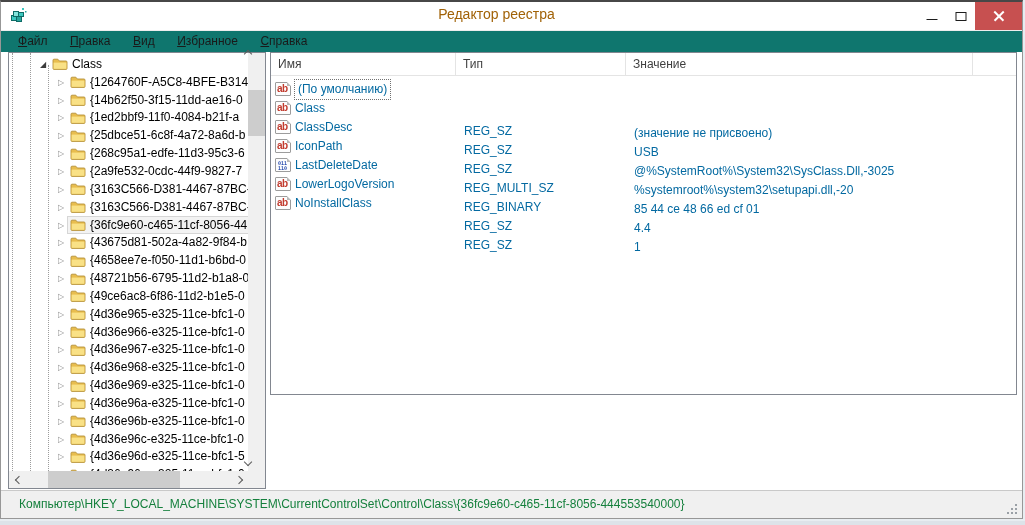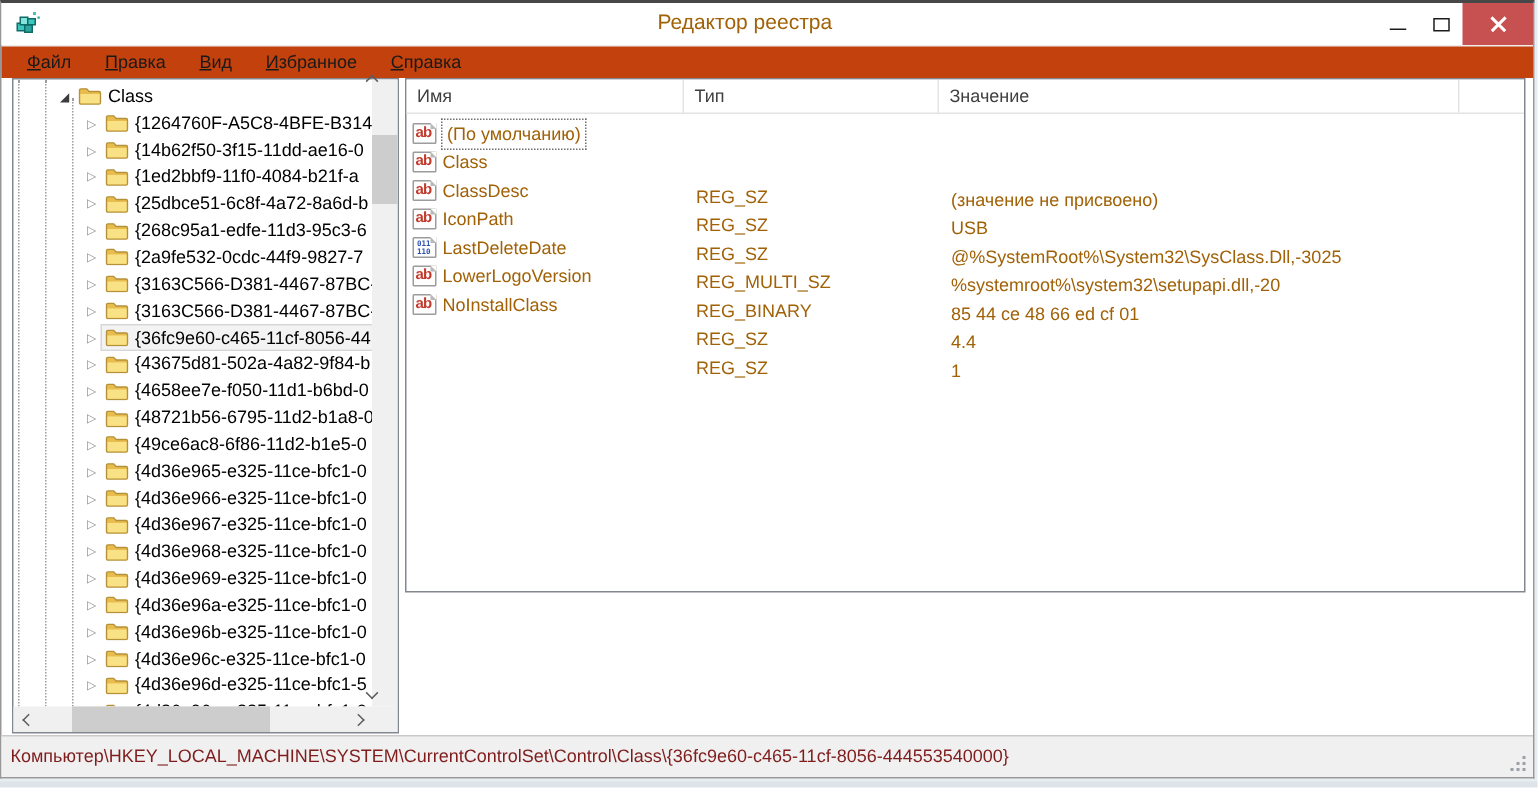--- a/index.html
+++ b/index.html
@@ -25,21 +25,21 @@
   .controls { position:absolute; right:0; top:0; height:28px; display:flex; }
   .cbtn { position:relative; width:29px; height:28px; cursor:default; }
   .cbtn.close { width:47px; background:#c75050; }
   .glyph-min { position:absolute; left:50%; top:17px; width:11px; height:1px; background:#1c1c1c; transform:translateX(-50%); }
   .glyph-max { position:absolute; left:50%; top:10px; width:11px; height:9px; border:1px solid #1c1c1c; transform:translateX(-50%); }
   .xbar { position:absolute; left:50%; top:50%; width:13px; height:1.6px; background:#fff; }
   .xbar.a { transform:translate(-50%,-50%) rotate(45deg); }
   .xbar.b { transform:translate(-50%,-50%) rotate(-45deg); }
 
   
-  .menubar { position:absolute; left:0; top:28px; right:0; height:22px; background:#c2410c;
+  .menubar { position:absolute; left:0; top:28px; right:0; height:22px; background:#0f766e;
              border-top:1px solid #ededed; padding-left:8px; }
   .menu-item { display:inline-block; padding:3px 9px 0 9px; font-size:12px; color:#1a1a1a; }
   .menu-item::first-letter { text-decoration:underline; }
 
   
   .tree-pane { position:absolute; left:7px; top:50px; width:258px; height:437px;
                border:1px solid #828790; background:#fff; }
   .tree-viewport { position:absolute; left:0; top:0; width:239px; height:418px; overflow:hidden; }
   .tree-guide { position:absolute; width:0; border-left:1px dotted #9c9c9c; top:0; bottom:0; }
   .g1 { left:3px; } .g2 { left:21px; } .g3 { left:39px; top:12px; }
@@ -76,41 +76,41 @@
   .list-pane { position:absolute; left:269px; top:50px; width:747px; height:343px;
                border:1px solid #828790; background:#fff; overflow:hidden; }
   .list-header { position:absolute; left:0; top:0; right:0; height:23px; background:#fff; }
   .col-h { position:absolute; top:0; height:23px; line-height:22px; font-size:12px; color:#3f3f3f;
            padding-left:7px; border-right:1px solid #e4e4e4; border-bottom:1px solid #e4e4e4; }
   .col-name  { left:0;    width:185px; }
   .col-type  { left:185px; width:170px; }
   .col-value { left:355px; width:347px; }
   .col-rest  { left:702px; right:0; border-right:none; }
   .list-rows { position:absolute; left:0; top:27px; right:0; }
-  .list-row { position:relative; height:19px; line-height:19px; font-size:12px; color:#a16207; white-space:nowrap; }
+  .list-row { position:relative; height:19px; line-height:19px; font-size:12px; color:#0369a1; white-space:nowrap; }
   .cell { position:absolute; top:0; height:19px; overflow:hidden; }
   .cell.name  { left:24px;  width:158px; }
   .cell.type  { left:193px; width:158px;margin-top:42px; }
   .cell.value { left:363px; right:4px;margin-top:44px; }
   .list-row.focused .cell.name { width:auto; max-width:158px; padding:0 3px; outline:1px dotted #707070; }
 
   .val-icon { position:absolute; left:4px; top:2px; width:16px; height:14px;
               background:#fdfdfd; border:1px solid #9c9c9c; border-radius:1px; }
   .val-icon::after { content:""; position:absolute; right:-1px; top:-1px;
               border-style:solid; border-width:0 4px 4px 0; border-color:#fff #fff #b9b9b9 #b9b9b9; }
   .string-value-icon::before { content:"ab"; position:absolute; left:1px; top:1px;
               font-size:10px; line-height:10px; font-weight:bold; color:#c23b2e; letter-spacing:-0.5px; }
   .binary-value-icon::before { content:"011\A 110"; white-space:pre; position:absolute; left:2px; top:2px;
               font-family:"DejaVu Sans Mono", monospace; font-size:5px; line-height:4.5px;
               font-weight:bold; color:#2b4fb0; }
 
   
   .statusbar { position:absolute; left:0; right:0; bottom:0; height:28px; background:#f0f0f0;
                border-top:1px solid #c9c9c9; }
-  .status-text { position:absolute; left:6px; top:6px; font-size:12px; color:#7f1d1d; white-space:nowrap; }
+  .status-text { position:absolute; left:18px; top:6px; font-size:12px; color:#15803d; white-space:nowrap; }
   .grip { position:absolute; right:4px; bottom:4px; width:11px; height:11px; }
   .grip::before { content:""; position:absolute; left:0; bottom:0; width:2px; height:2px; background:#9aa0a6;
     box-shadow: 4px 0 #9aa0a6, 8px 0 #9aa0a6, 4px -4px #9aa0a6, 8px -4px #9aa0a6, 8px -8px #9aa0a6; }
 
   .below-window { position:absolute; left:0; top:521px; width:1025px; height:4px; background:#dde3e9; }
 </style>
 </head>
 <body>
 
 <div class="window">

